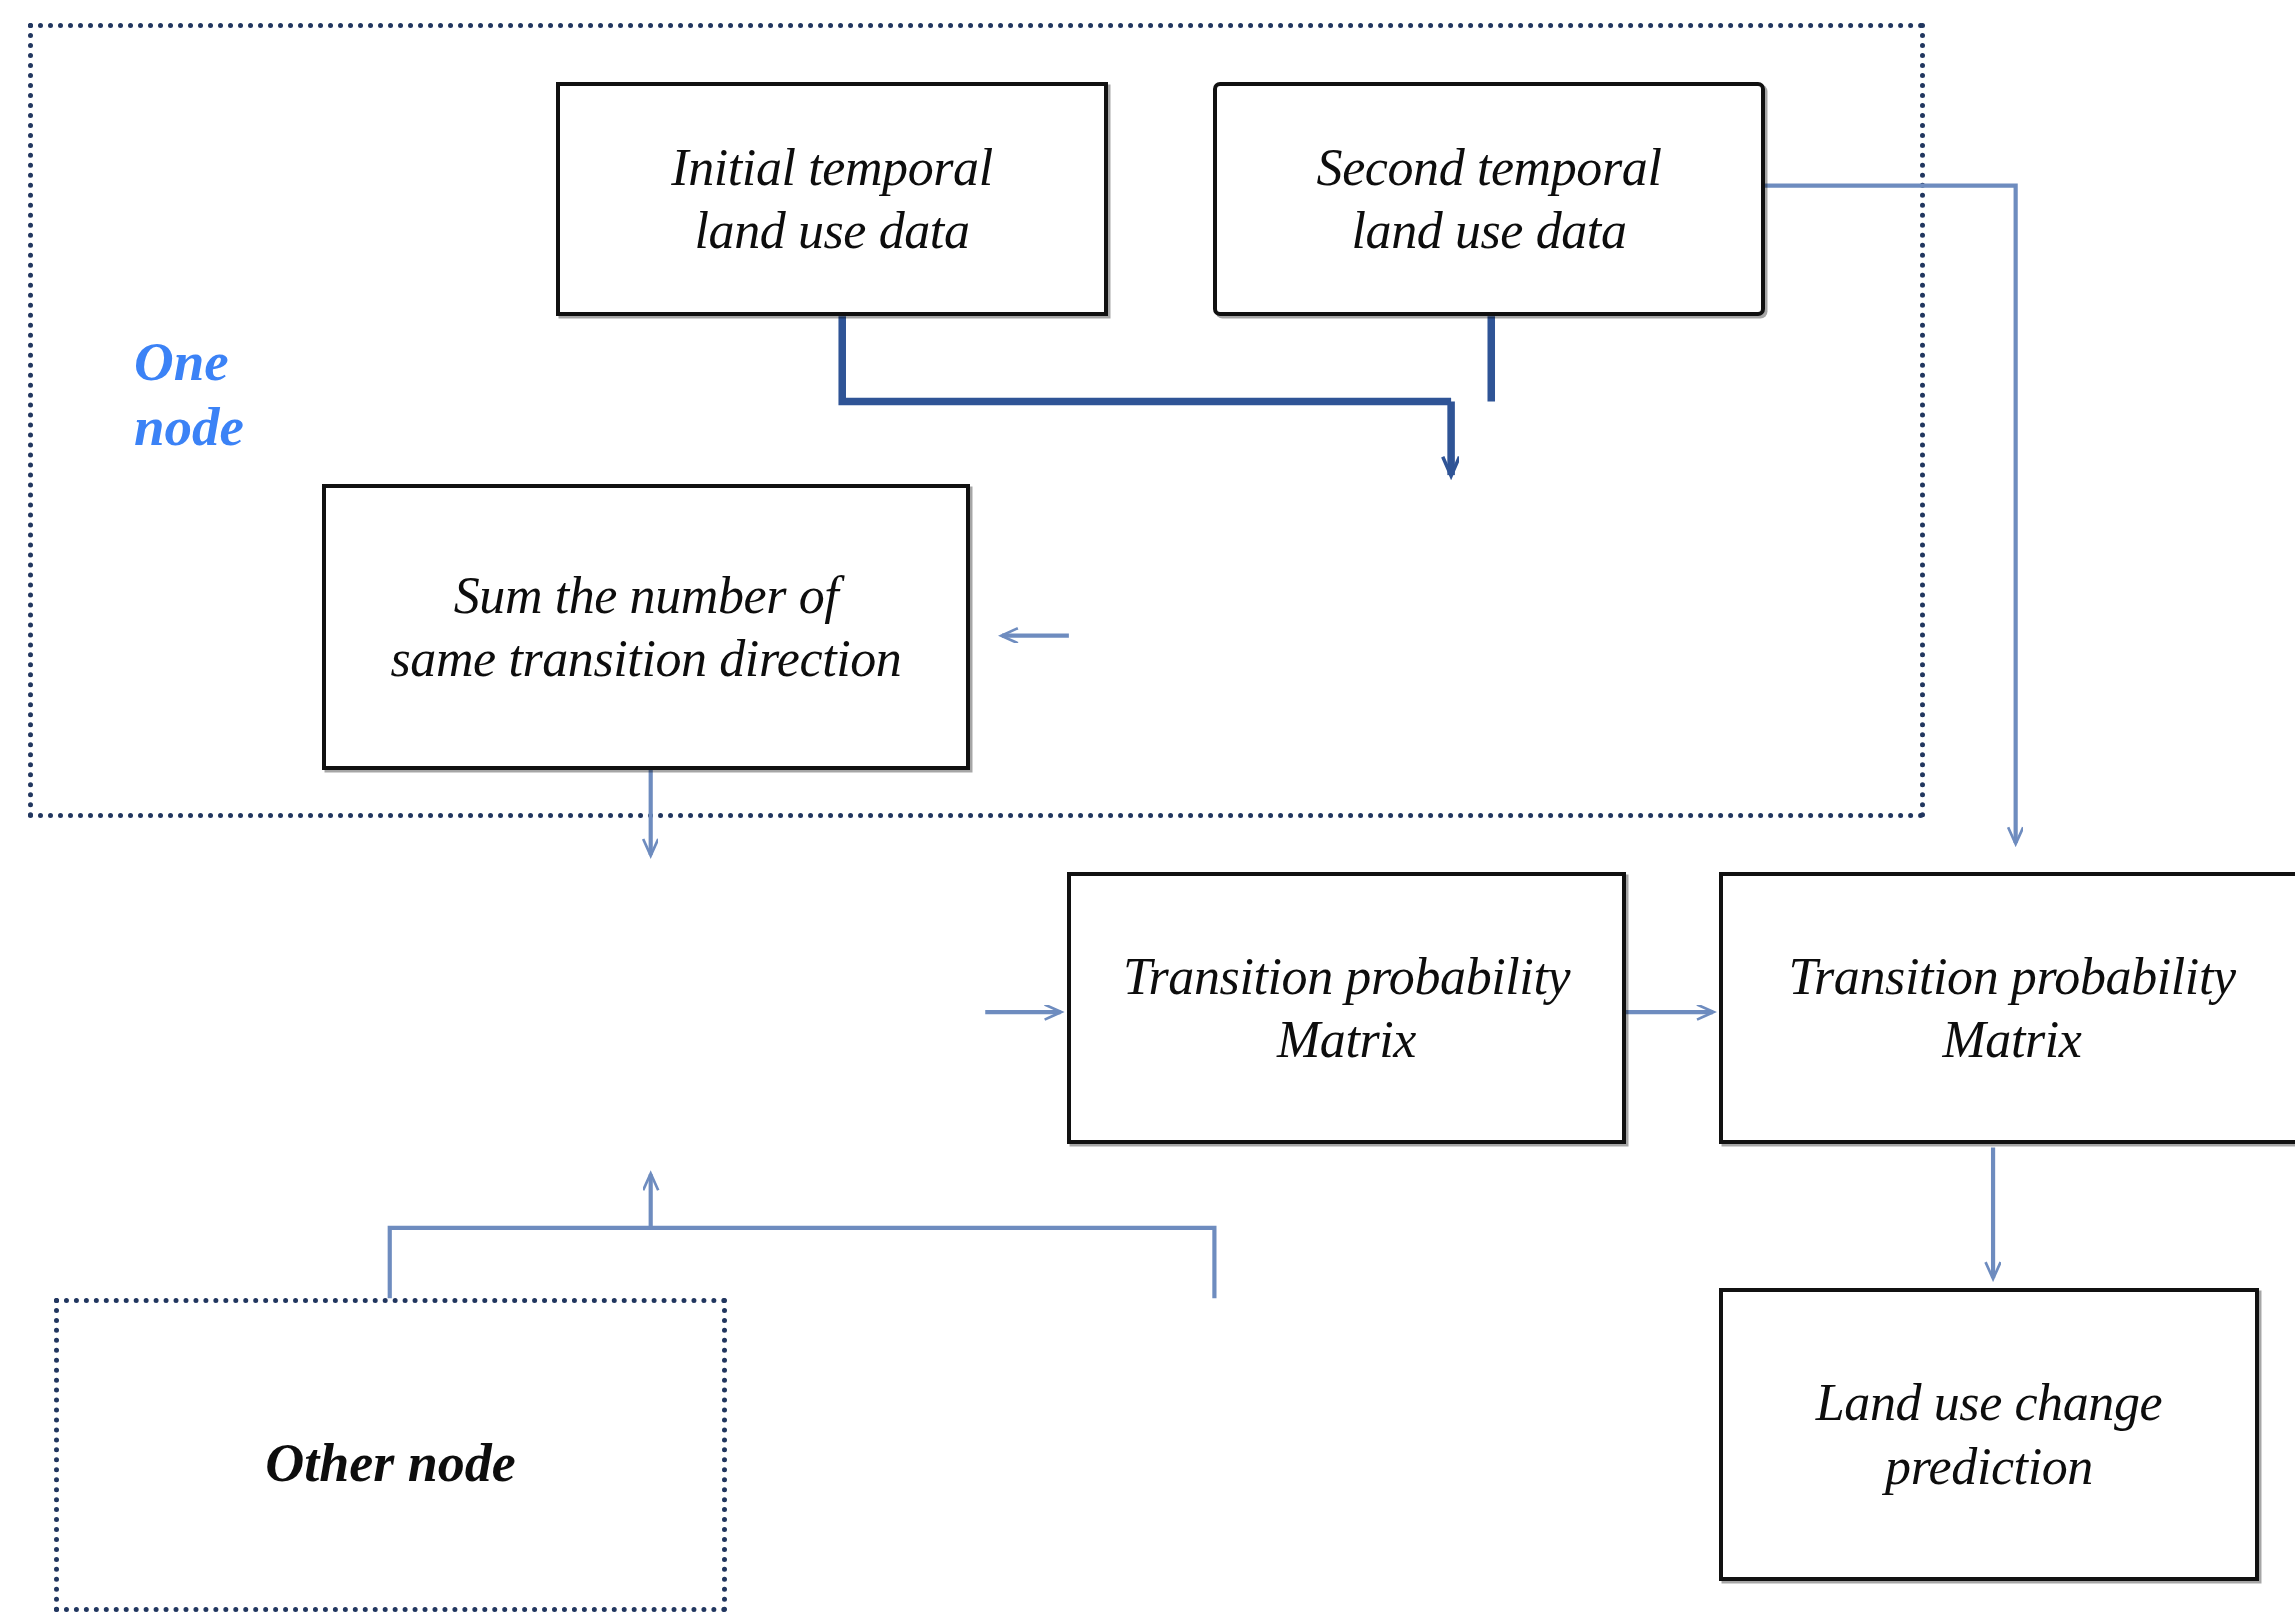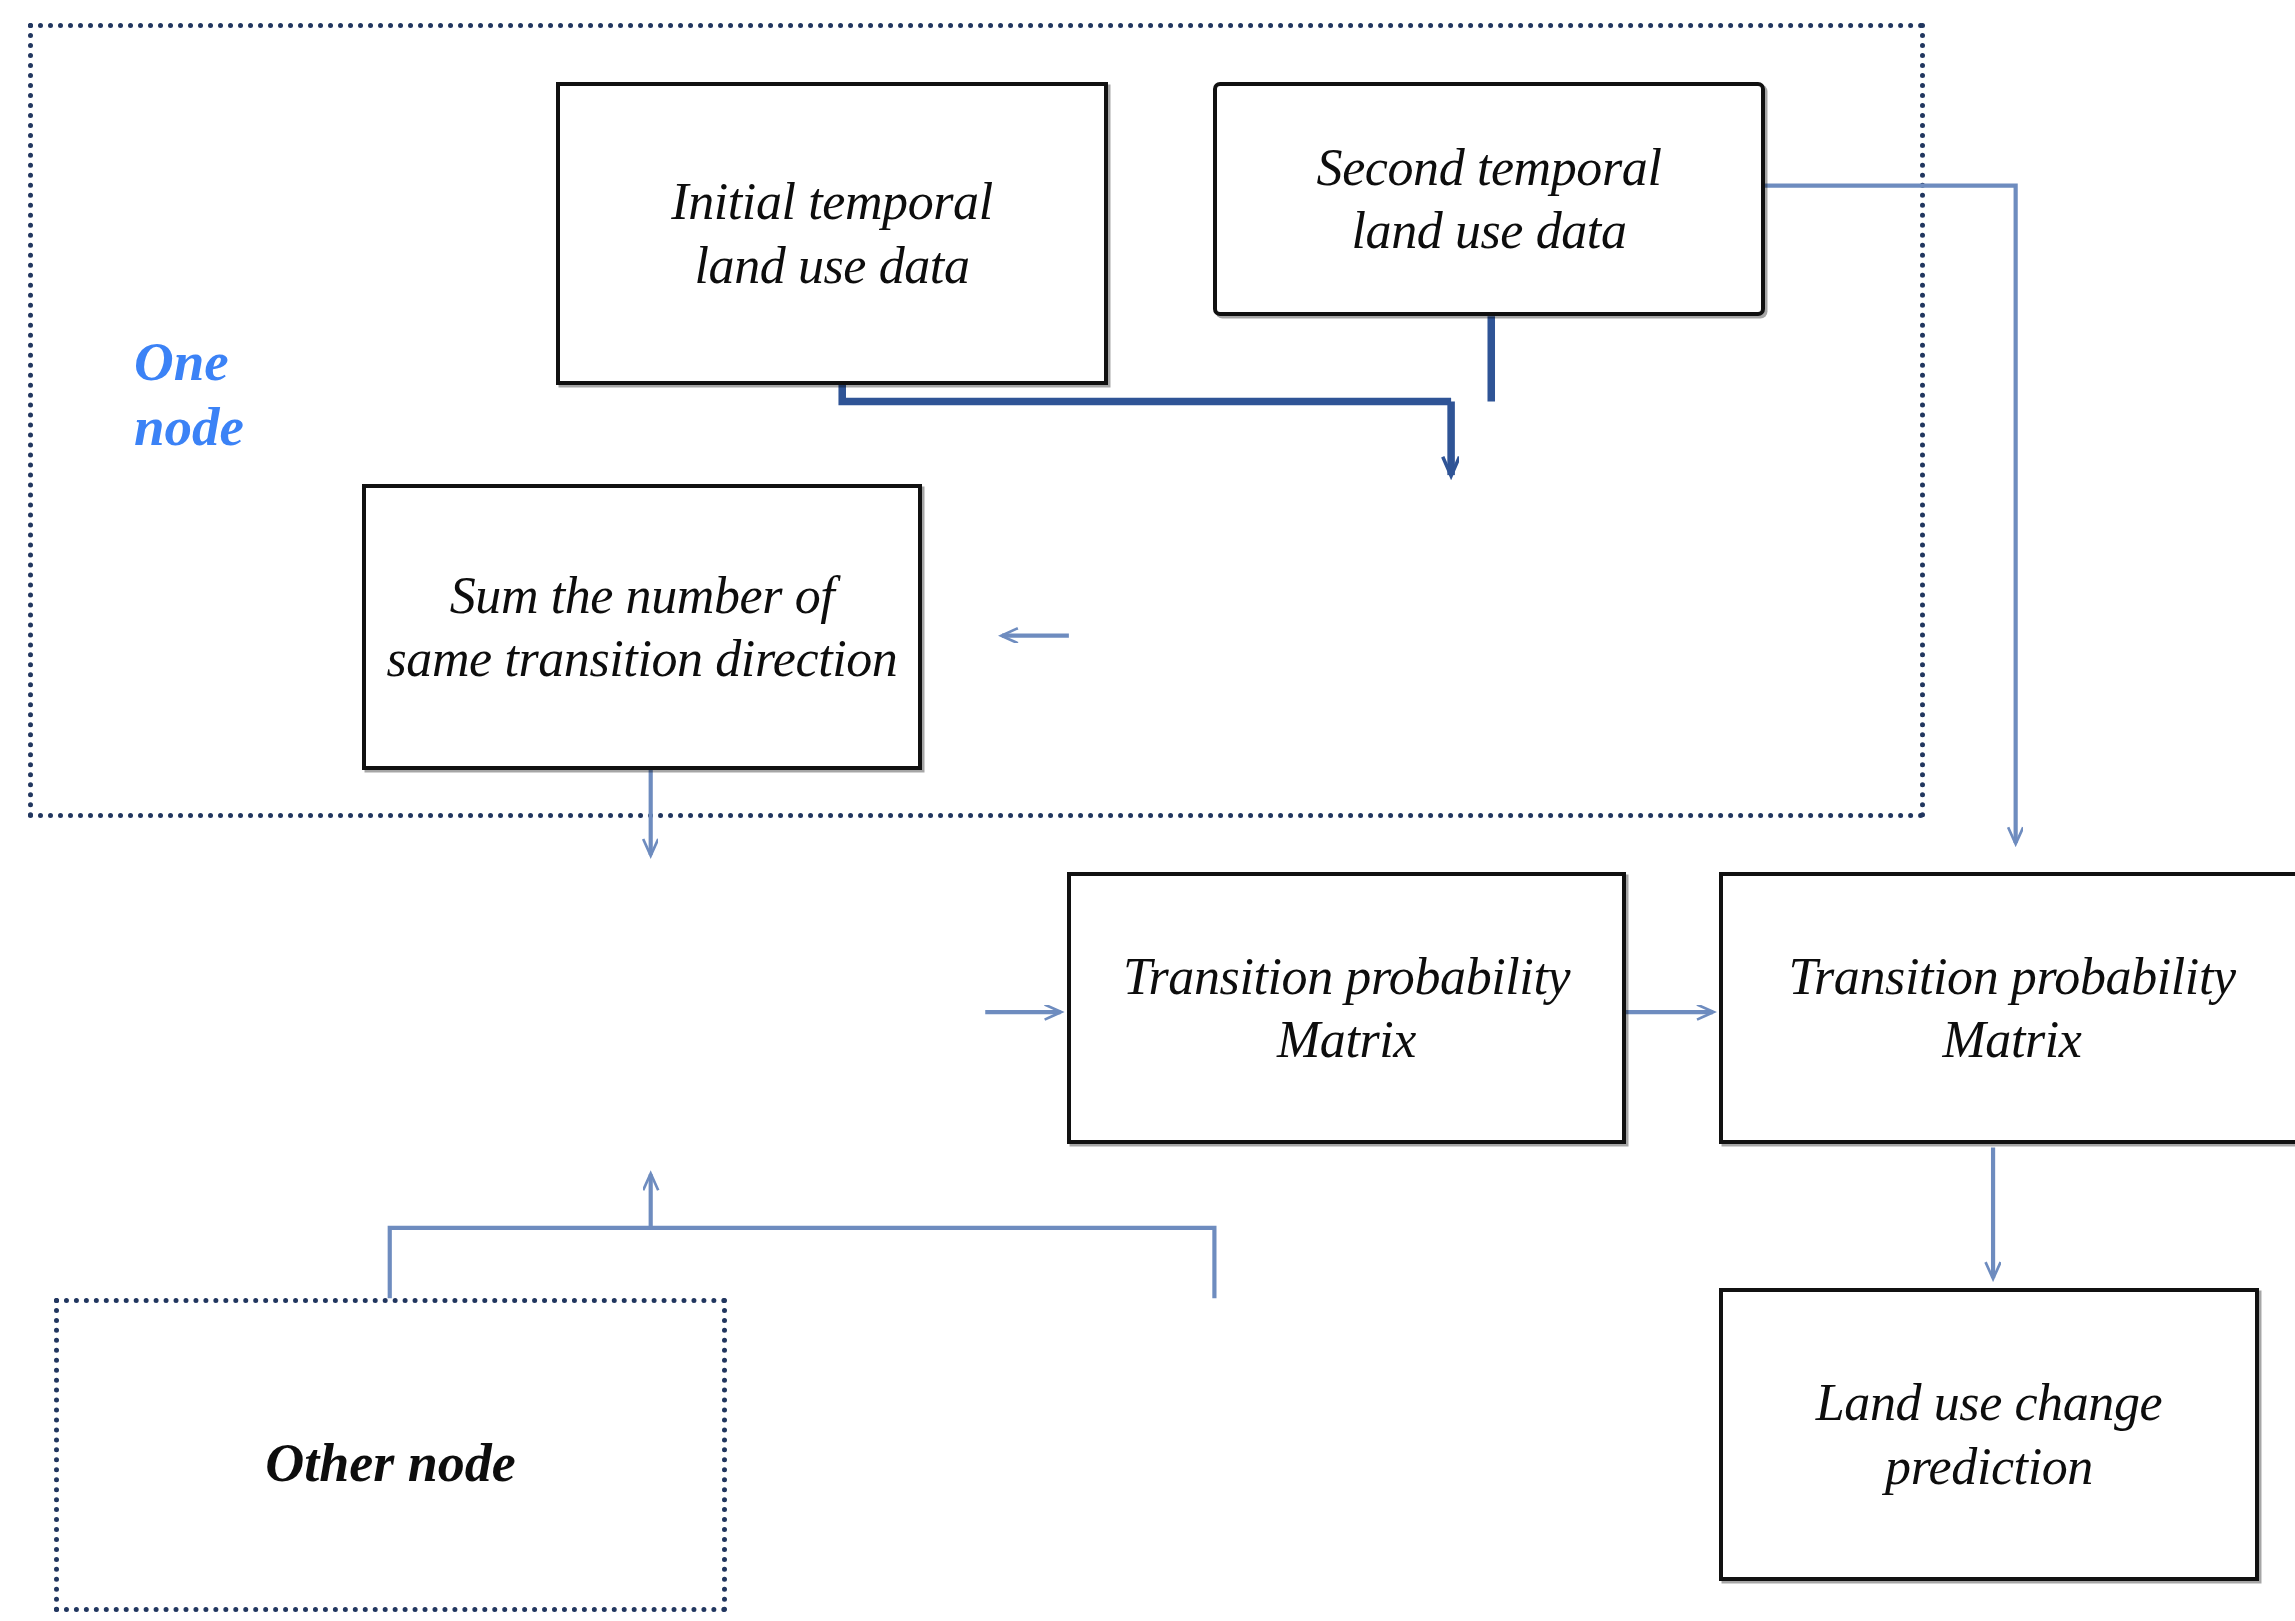--- a/index.html
+++ b/index.html
@@ -129,31 +129,31 @@
 
       <path d="M1943,1210 L2048,1210" marker-end="url(#ah-thin)"></path>
 
       <path d="M2383,1372 L2383,1528" marker-end="url(#ah-thin)"></path>
 
       <path d="M466,1552 L466,1468 L1452,1468 L1452,1552"></path>
       <path d="M778,1468 L778,1404" marker-end="url(#ah-thin)"></path>
     </g>
   </svg>
 
-  <div class="box" style="left:556px; top:82px; width:552px; height:303px;">
+  <div class="box" style="left:556px; top:82px; width:552px; height:234px;">
     <span class="label">Initial temporal
 land use data</span>
   </div>
 
   <div class="box" style="left:1213px; top:82px; width:552px; height:234px;border-radius:7px;">
     <span class="label">Second temporal
 land use data</span>
   </div>
 
-  <div class="box" style="left:322px; top:484px; width:560px; height:286px;margin-left:40px;">
+  <div class="box" style="left:322px; top:484px; width:648px; height:286px;">
     <span class="label">Sum the number of
 same transition direction</span>
   </div>
 
 
 
   <div class="box" style="left:1067px; top:872px; width:559px; height:272px;">
     <span class="label">Transition probability
 Matrix</span>
   </div>

